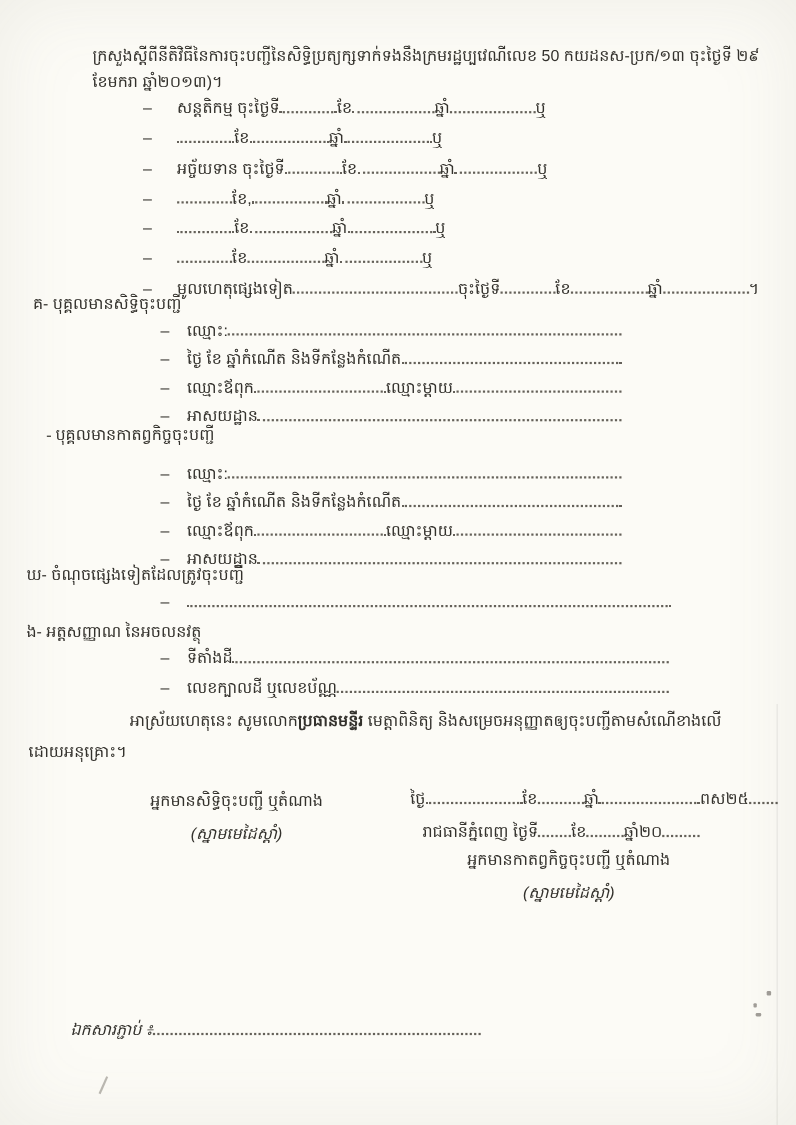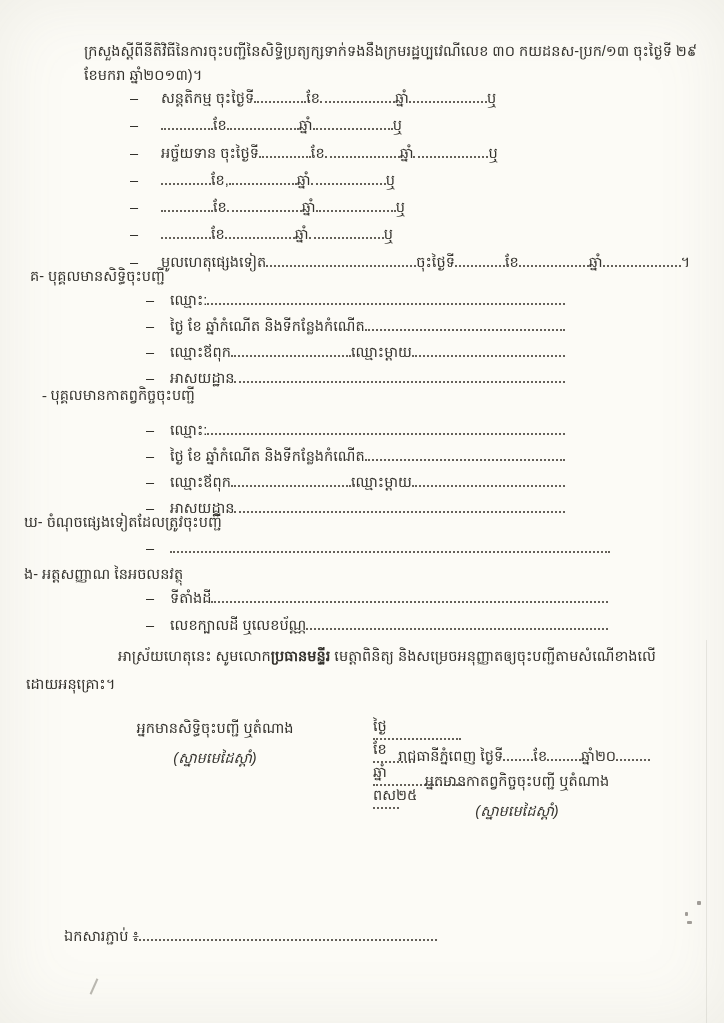--- a/index.html
+++ b/index.html
@@ -31,41 +31,41 @@
   [data-name="section-khor-heading"]{left:24px;top:513px;}
   [data-name="other-points-fields"]{left:146px;top:540px;width:464px;}
   [data-name="other-points-fields"] .row{height:26px;}
   [data-name="section-ngor-heading"]{left:24px;top:565px;}
   [data-name="property-identity-fields"]{left:146px;top:589px;width:462px;}
   [data-name="property-identity-fields"] .row{height:26.5px;}
   [data-name="closing-paragraph"]{left:26px;top:642px;width:660px;text-indent:92px;line-height:28px;}
   [data-name="right-holder-signer-title"]{left:86px;top:719px;width:258px;text-align:center;}
   [data-name="right-holder-thumbprint-note"]{left:86px;top:749px;width:258px;text-align:center;font-style:italic;}
   [data-name="date-line"]{left:373px;top:717px;width:324px;}
-  [data-name="date-line"] .row{height:26px;flex-direction:column;}
-  [data-name="place-date-line"]{left:398px;top:747px;width:254px;}
+  [data-name="date-line"] .row{height:26px;}
+  [data-name="place-date-line"]{left:384px;top:747px;width:254px;}
   [data-name="place-date-line"] .row{height:26px;}
   [data-name="obliged-signer-title"]{left:388px;top:772px;width:258px;text-align:center;}
   [data-name="obliged-thumbprint-note"]{left:388px;top:802px;width:258px;text-align:center;font-style:italic;}
   [data-name="attached-documents-line"]{left:64px;top:927px;width:420px;}
-  [data-name="attached-documents-line"] .row{height:26px;}
+  [data-name="attached-documents-line"] .row{height:26px;font-style:italic;}
 
   .crease{position:absolute;left:706px;top:640px;width:1px;height:383px;background:rgba(100,95,85,.12);}
   .speck{position:absolute;width:4px;height:4px;background:#55514a;opacity:.55;border-radius:1px;}
   .speck.s1{left:697px;top:901px;}
   .speck.s2{left:685px;top:912px;width:3px;}
   .speck.s3{left:687px;top:921px;width:5px;height:3px;}
   .pen-mark{position:absolute;left:93px;top:978px;width:2px;height:17px;background:#6b675e;opacity:.45;transform:rotate(24deg);}
 </style>
 </head>
 <body>
 
 <div class="page" data-name="scanned-form-page">
   <div id="sheet" data-name="form-content">
-      <div class="block para" data-name="intro-paragraph">ក្រសួងស្ដីពីនីតិវិធីនៃការចុះបញ្ជីនៃសិទ្ធិប្រត្យក្សទាក់ទងនឹងក្រមរដ្ឋប្បវេណីលេខ ៣០ កយដនស-ប្រក/១៣ ចុះថ្ងៃទី ២៩ ខែមករា ឆ្នាំ២០១៣)។</div>
+      <div class="block para" data-name="intro-paragraph">ក្រសួងស្ដីពីនីតិវិធីនៃការចុះបញ្ជីនៃសិទ្ធិប្រត្យក្សទាក់ទងនឹងក្រមរដ្ឋប្បវេណីលេខ 50 កយដនស-ប្រក/១៣ ចុះថ្ងៃទី ២៩ ខែមករា ឆ្នាំ២០១៣)។</div>
       <div class="block list" data-name="cause-list">
         <div class="row" data-name="registration-cause-line">
           <span class="dash" data-name="bullet-dash-icon">–</span>
           <span class="t" data-name="label-text">សន្តតិកម្ម ចុះថ្ងៃទី</span>
           <span class="dots" data-name="dotted-blank-field" style="width: 52px;"></span>
           <span class="t" data-name="label-text">ខែ</span>
           <span class="dots" data-name="dotted-blank-field" style="width: 75px;"></span>
           <span class="t" data-name="label-text">ឆ្នាំ</span>
           <span class="dots" data-name="dotted-blank-field" style="width: 78px;"></span>
           <span class="t" data-name="label-text">ឬ</span>

